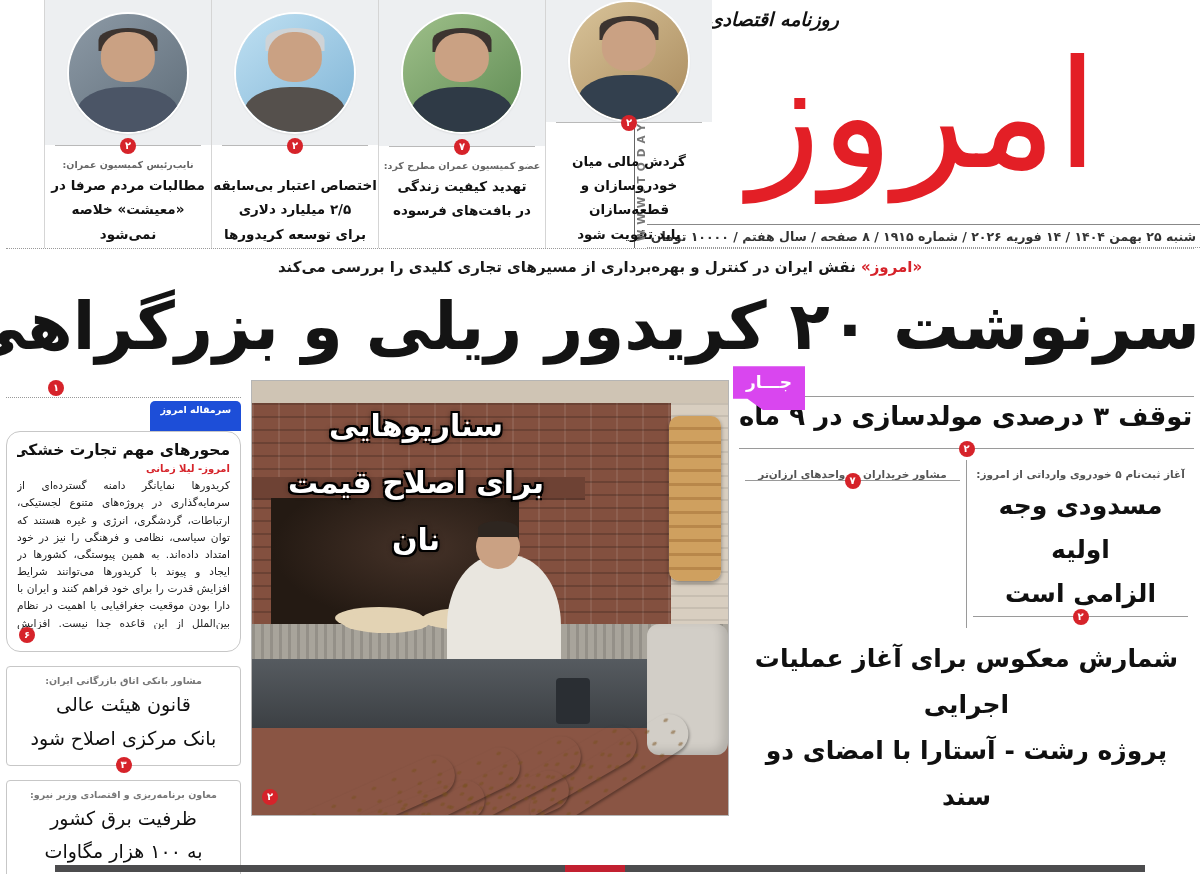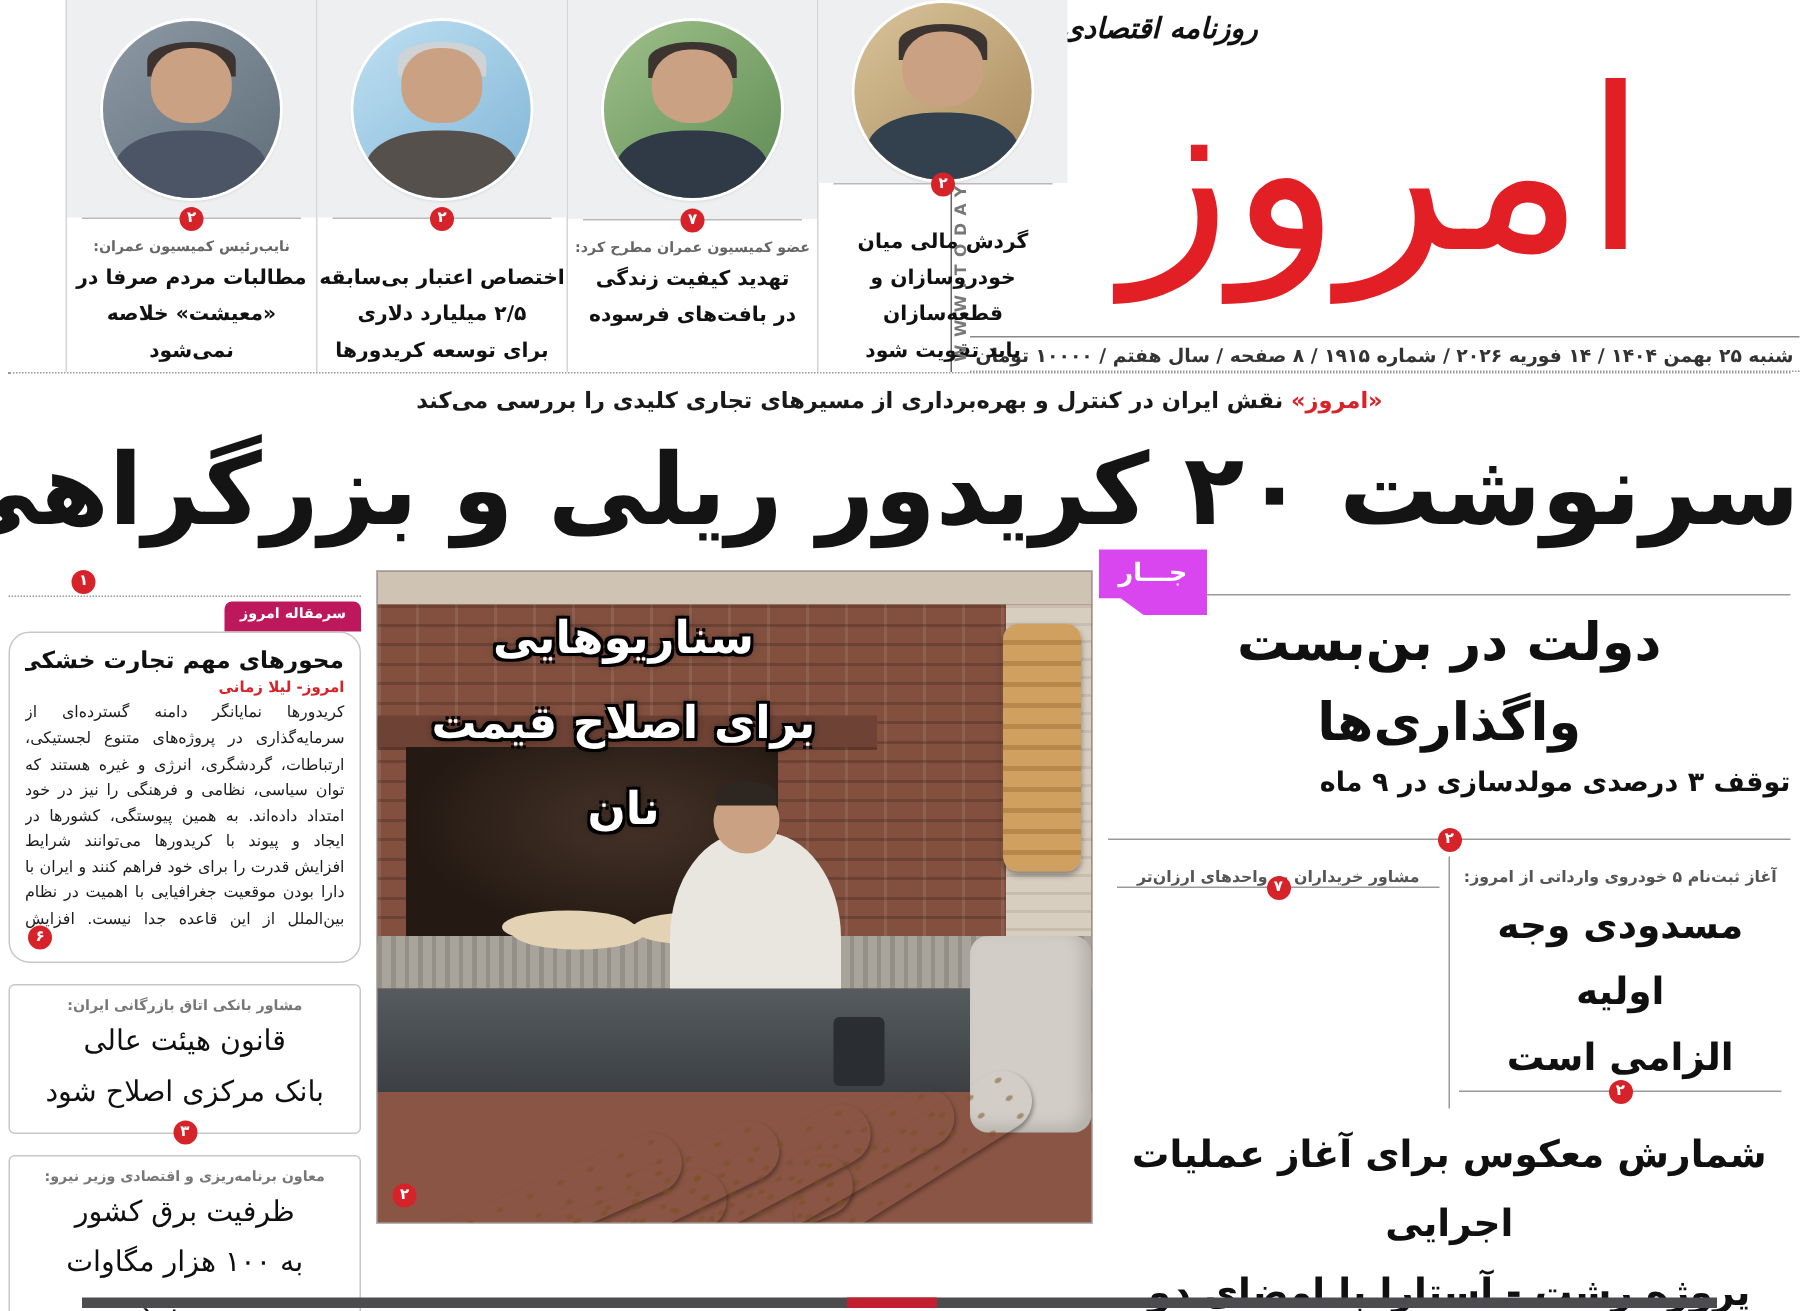--- a/index.html
+++ b/index.html
@@ -55,21 +55,21 @@
 
   
   .rc { position:relative; padding-top:16px; }
   .rc-tab { position:absolute; top:-14px; left:-6px; width:72px; height:44px; background:#d946ef;
             clip-path:polygon(0 0,100% 0,100% 100%,42% 100%,20% 74%,0 74%);
             color:#fff; font-weight:bold; font-size:17px; letter-spacing:1px; text-align:center; line-height:32px; }
   .rc-rule { border-top:1px solid #9a9a9a; }
   .rule-badge { position:relative; border-top:1px solid #9a9a9a; height:12px; }
   .rule-badge .badge { position:absolute; top:-8px; left:50%; transform:translateX(-50%); }
   .rc-h1 { font-size:35px; font-weight:bold; text-align:center; color:#101010; line-height:1.5; margin-top:6px; }
-  .rc-h1sub { font-size:18px; font-weight:bold; text-align:right; color:#101010; line-height:1.5; margin-bottom:24px; }
+  .rc-h1sub { font-size:26px; font-weight:bold; text-align:left; color:#101010; line-height:1.5; margin-bottom:12px; }
   .rc-cards { display:flex; }
   .rc-card { flex:1; padding:8px 6px 0; }
   .rc-card.first { border-left:1px solid #9a9a9a; }
   .rc-card .kicker { font-size:10.5px; font-weight:bold; color:#555; text-align:center; }
   .rc-card .headline { font-size:25px; font-weight:bold; text-align:center; line-height:1.75; color:#101010; margin-top:4px; }
   .rc-story3 { font-size:25px; font-weight:bold; text-align:center; line-height:1.85; color:#101010; padding-top:8px; }
 
   
   .photo { position:relative; height:436px; border:1px solid #b5b5b5; overflow:hidden; background:#8a5544; }
   .ph-topband { position:absolute; top:0; left:0; right:0; height:5%; background:#cfc4b4; }
@@ -107,22 +107,22 @@
   .ph-loaves i:nth-child(7){ left:30%; bottom:-4%; transform:rotate(-24deg); }
   .photo-title { position:absolute; top:16px; left:14px; width:300px; text-align:center;
                  color:#fff; font-weight:bold; font-size:30px; line-height:1.9;
                  text-shadow:2px 2px 0 #000, -2px 2px 0 #000, 2px -2px 0 #000, -2px -2px 0 #000, 0 0 6px rgba(0,0,0,.8); }
   .photo-badge { position:absolute; left:10px; bottom:10px; }
 
   
   .lc { padding-top:2px; }
   .lc-top { position:relative; border-bottom:1px dotted #999; height:16px; margin-bottom:3px; }
   .lc-top .badge { position:absolute; left:42px; top:-2px; }
-  .lc-tab { width:max-content; background:#be185d; color:#fff; font-size:9.5px; font-weight:bold;
-            padding:3px 10px 6px; border-radius:5px 5px 0 0; }
+  .lc-tab { width:max-content; background:#1d4ed8; color:#fff; font-size:9.5px; font-weight:bold;
+            padding:3px 10px 16px; border-radius:5px 5px 0 0; }
   .ed-card { position:relative; border:1px solid #c7c7c7; border-radius:14px; padding:9px 10px 22px; background:#fff; }
   .ed-title { font-size:15.5px; font-weight:bold; text-align:center; white-space:nowrap; overflow:hidden; color:#111; }
   .ed-byline { color:#d6232a; font-size:10px; font-weight:bold; margin:4px 0 3px; }
   .ed-body { font-size:10.6px; line-height:1.62; text-align:justify; color:#1c1c1c; max-height:152px; overflow:hidden; }
   .ed-badge { position:absolute; left:12px; bottom:8px; }
   .lc-card { position:relative; border:1px solid #c7c7c7; border-radius:4px; margin-top:14px; padding:8px 6px 10px; text-align:center; background:#fff; }
   .lc-card .kicker { font-size:9.5px; font-weight:bold; color:#777;text-align:center; }
   .lc-card .headline { font-size:19px; font-weight:normal; line-height:1.75; color:#0f0f0f; margin-top:2px; }
   .lc-card .badge { position:absolute; bottom:-8px; left:50%; transform:translateX(-50%); }
 
@@ -226,21 +226,20 @@
       <span class="brand">«امروز»</span><span> نقش ایران در کنترل و بهره‌برداری از مسیرهای تجاری کلیدی را بررسی می‌کند</span>
     </div>
     <div class="lead-headline">سرنوشت ۲۰ کریدور ریلی و بزرگراهی</div>
   </div>
 
   <div class="main">
 
     <div class="rc">
       <div class="rc-tab">جـــار</div>
       <div class="rc-rule"></div>
-      <div class="rc-h1">دولت در بن‌بست واگذاری‌ها</div>
       <div class="rc-h1sub">توقف ۳ درصدی مولدسازی در ۹ ماه</div>
       <div class="rule-badge">
         <span class="badge">۲</span>
       </div>
 
       <div class="rc-cards">
         <div class="rc-card first">
           <div class="kicker">آغاز ثبت‌نام ۵ خودروی وارداتی از امروز:</div>
           <div class="headline pre">مسدودی وجه اولیه
 الزامی است</div>

